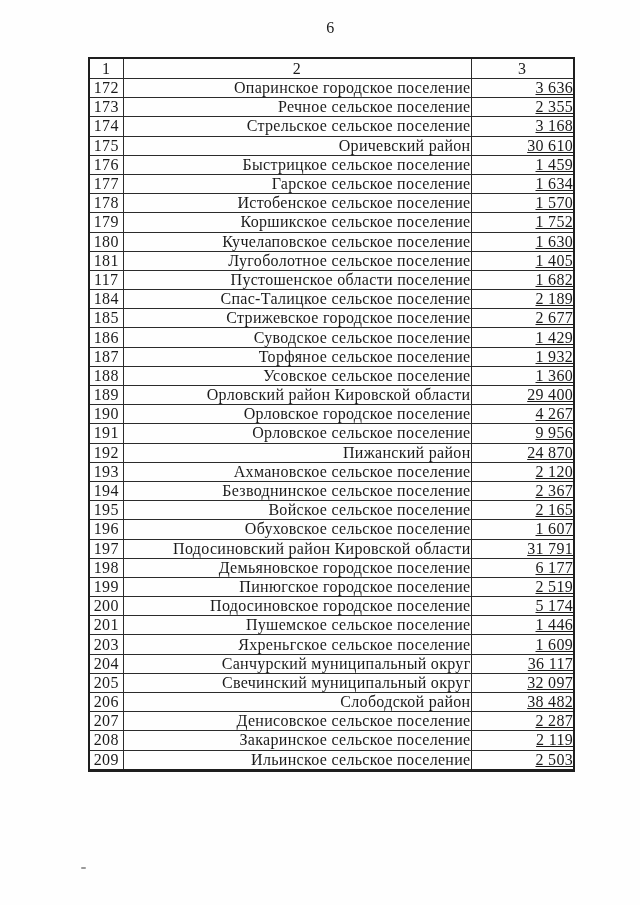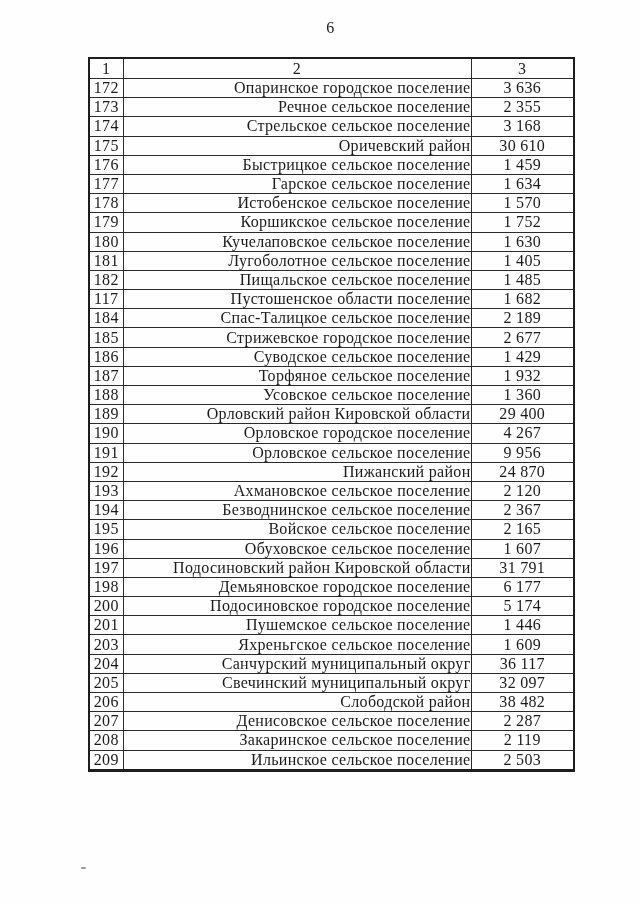--- a/index.html
+++ b/index.html
@@ -53,21 +53,21 @@
     height: 19px;
     font-weight: normal;
     text-align: center;
     border-bottom-width: 1.8px;
   }
   table.settlements tbody td {
     height: 18.2px;
   }
   td.c-num   { text-align: center; }
   td.c-name  { text-align: right; padding-left: 9px; }
-  td.c-value { text-align: center; }
+  td.c-value { text-align: right; text-decoration: underline; }
   .scan-speck {
     position: absolute;
     left: 81px;
     top: 867px;
     width: 5px;
     height: 2px;
     background: #9a9a9a;
     border-radius: 1px;
   }
 </style>
@@ -145,25 +145,20 @@
     <td class="c-name">Кучелаповское сельское поселение</td>
     <td class="c-value">1 630</td>
   </tr>
 
   <tr>
     <td class="c-num">181</td>
     <td class="c-name">Лугоболотное сельское поселение</td>
     <td class="c-value">1 405</td>
   </tr>
 
-  <tr>
-    <td class="c-num">182</td>
-    <td class="c-name">Пищальское сельское поселение</td>
-    <td class="c-value">1 485</td>
-  </tr>
 
   <tr>
     <td class="c-num">117</td>
     <td class="c-name">Пустошенское области поселение</td>
     <td class="c-value">1 682</td>
   </tr>
 
   <tr>
     <td class="c-num">184</td>
     <td class="c-name">Спас-Талицкое сельское поселение</td>
@@ -247,20 +242,25 @@
     <td class="c-name">Подосиновский район Кировской области</td>
     <td class="c-value">31 791</td>
   </tr>
 
   <tr>
     <td class="c-num">198</td>
     <td class="c-name">Демьяновское городское поселение</td>
     <td class="c-value">6 177</td>
   </tr>
 
+  <tr>
+    <td class="c-num">199</td>
+    <td class="c-name">Пинюгское городское поселение</td>
+    <td class="c-value">2 519</td>
+  </tr>
 
   <tr>
     <td class="c-num">200</td>
     <td class="c-name">Подосиновское городское поселение</td>
     <td class="c-value">5 174</td>
   </tr>
 
   <tr>
     <td class="c-num">201</td>
     <td class="c-name">Пушемское сельское поселение</td>

